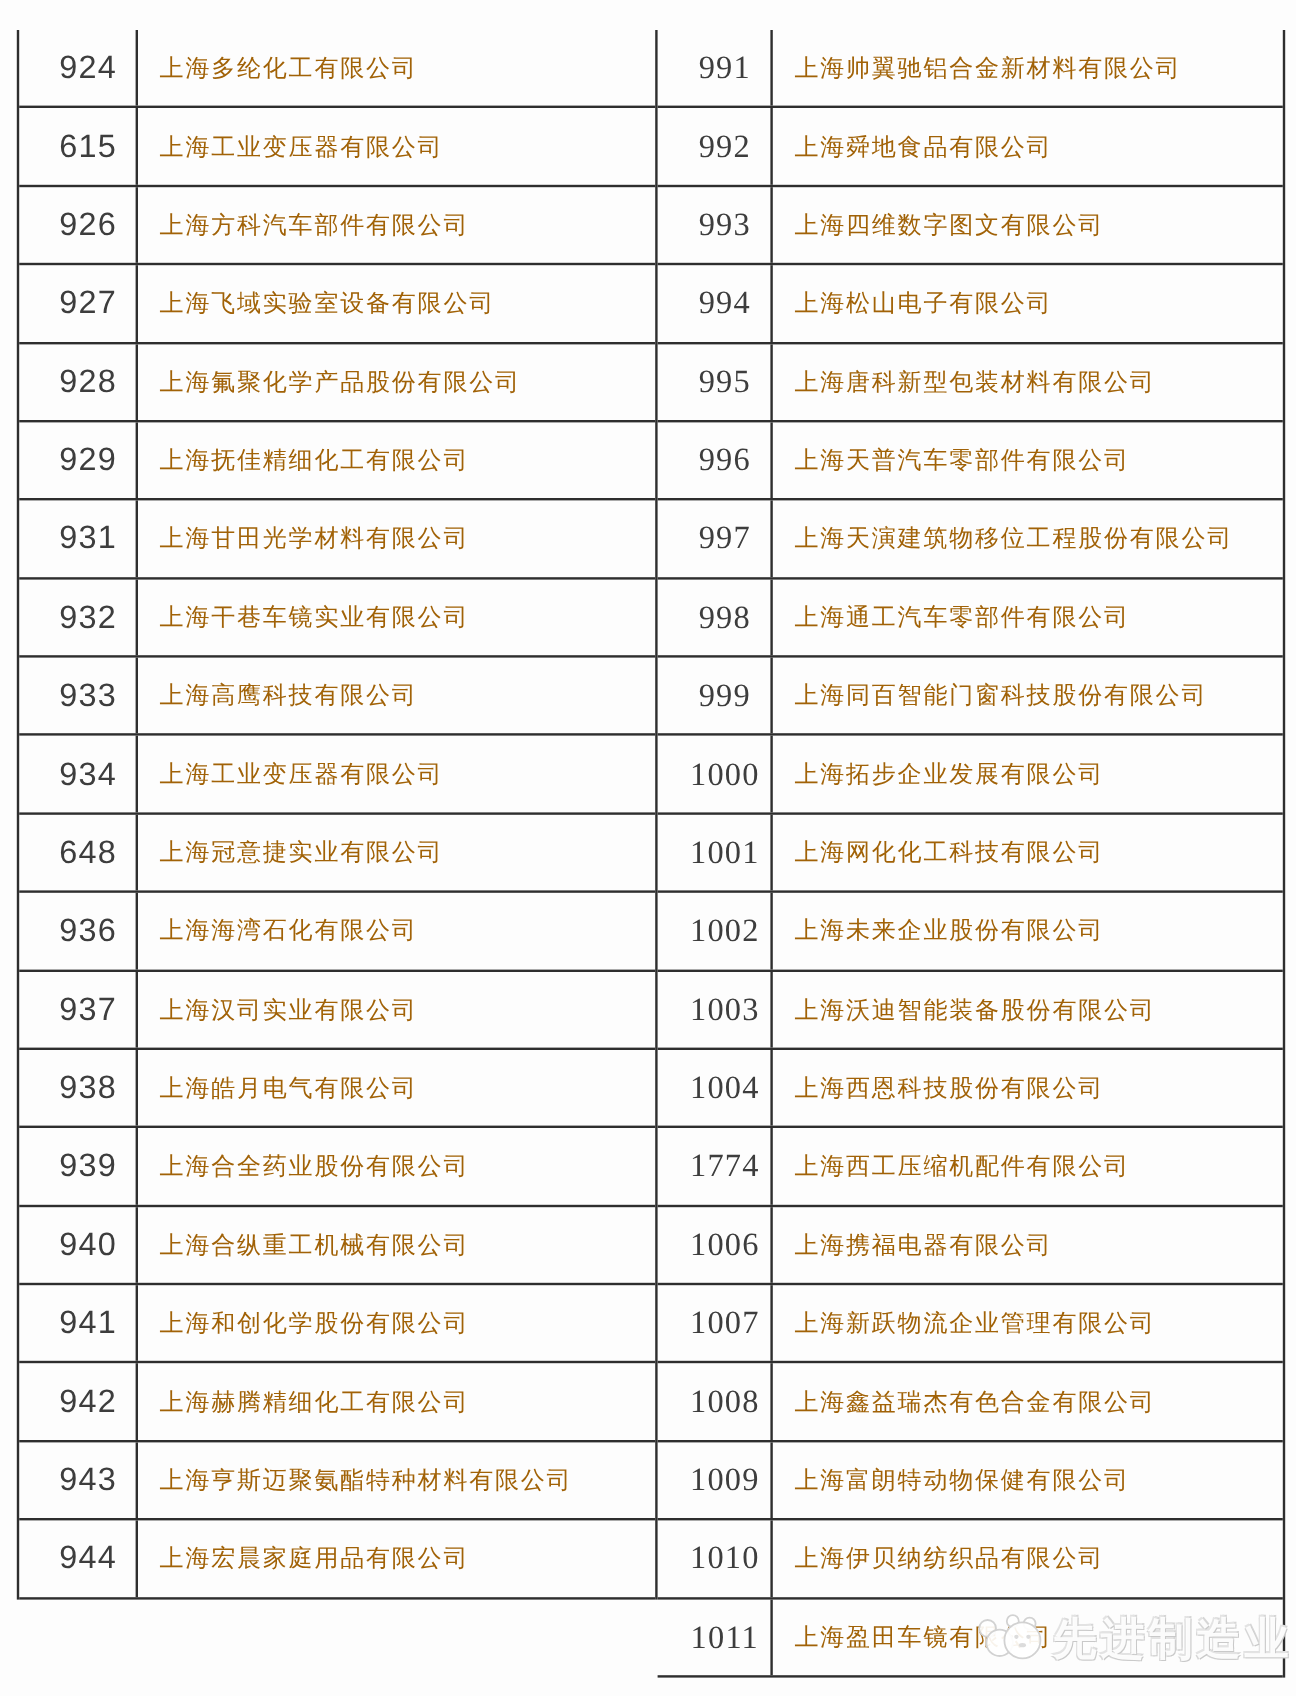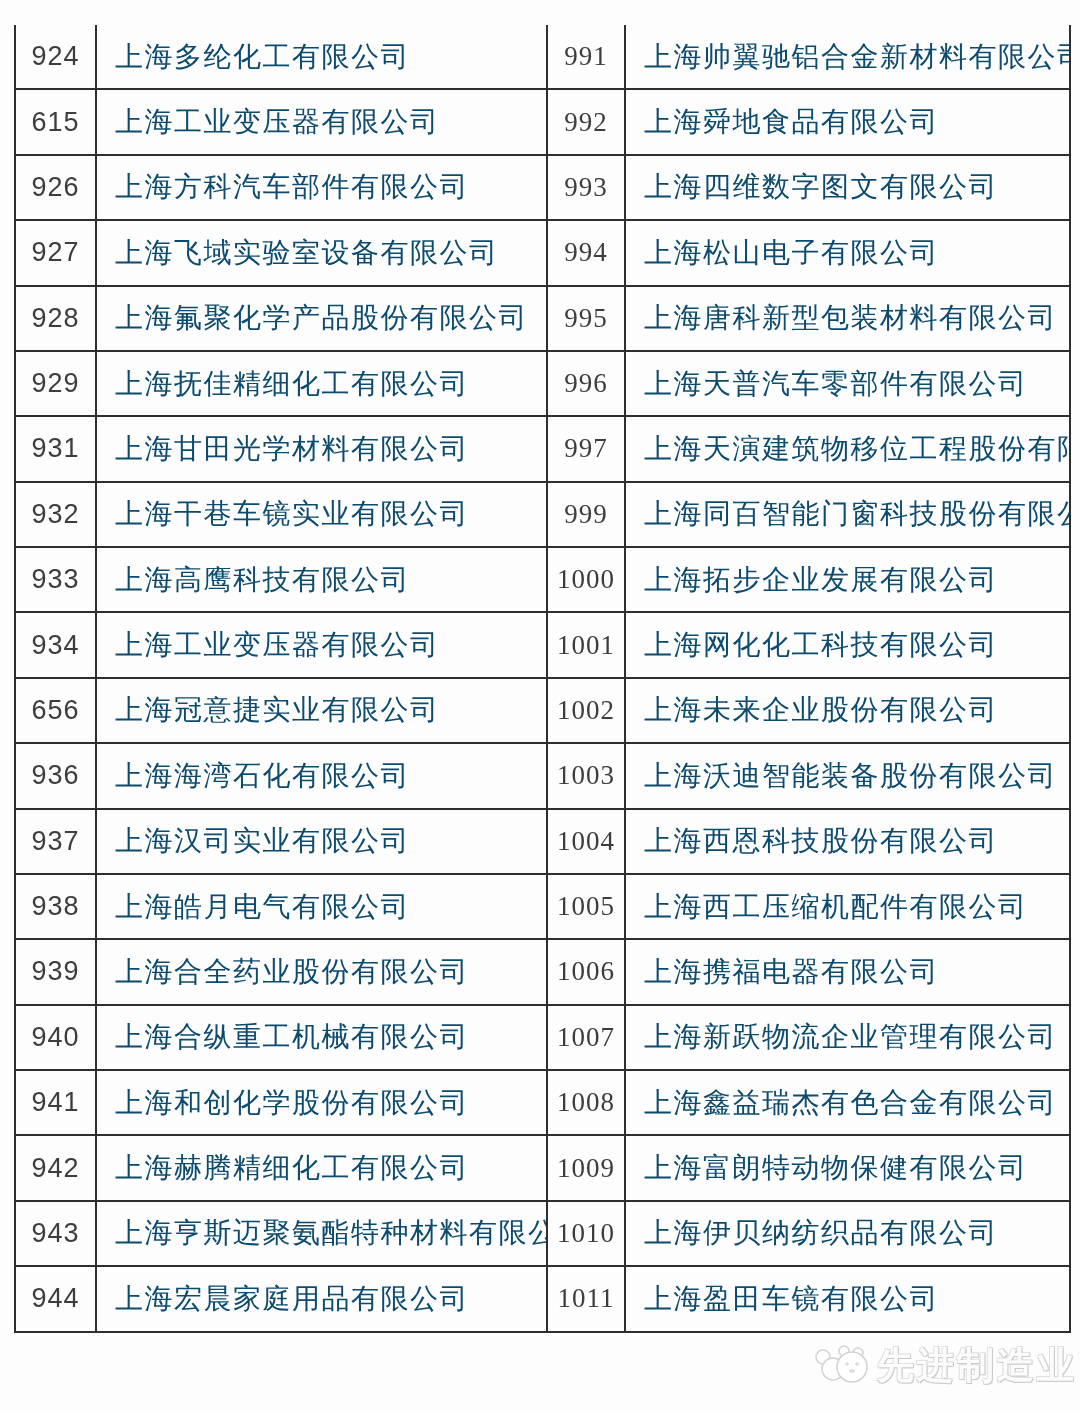--- a/index.html
+++ b/index.html
@@ -32,20 +32,21 @@
     border-right: 2px solid #2e2e2e;
     background: transparent;
   }
   .tbl-left  { width: 534px; }
   .tbl-right { width: 523px; border-left: none; font-family: Liberation Serif, serif; }
   .row {
     box-sizing: border-box;
     display: flex;
     height: 65.38px;
     border-bottom: 2px solid #2e2e2e;
+    padding-left: 18px;
   }
   .cell-rank {
     box-sizing: border-box;
     width: 81px;
     flex: 0 0 81px;
     display: flex;
     align-items: center;
     justify-content: center;
     border-right: 2px solid #2e2e2e;
     font-size: 27px;
@@ -53,23 +54,23 @@
     color: #3d3d3d;
   }
   .tbl-right .cell-rank { width: 78px; flex: 0 0 78px; }
   .cell-company {
     box-sizing: border-box;
     flex: 1;
     display: flex;
     align-items: center;
     padding-left: 18px;
     padding-right: 6px;
-    font-size: 28px;
+    font-size: 20px;
     letter-spacing: 1.5px;
-    color: #0c4a6e;
+    color: #a16207;
     white-space: nowrap;
     overflow: hidden;
   }
   .watermark {
     position: absolute;
     right: 3px;
     bottom: 20px;
     display: flex;
     align-items: center;
     gap: 0px;
@@ -129,21 +130,21 @@
         </div>
         <div class="row">
           <div class="cell-rank">933</div>
           <div class="cell-company">上海高鹰科技有限公司</div>
         </div>
         <div class="row">
           <div class="cell-rank">934</div>
           <div class="cell-company">上海工业变压器有限公司</div>
         </div>
         <div class="row">
-          <div class="cell-rank">656</div>
+          <div class="cell-rank">648</div>
           <div class="cell-company">上海冠意捷实业有限公司</div>
         </div>
         <div class="row">
           <div class="cell-rank">936</div>
           <div class="cell-company">上海海湾石化有限公司</div>
         </div>
         <div class="row">
           <div class="cell-rank">937</div>
           <div class="cell-company">上海汉司实业有限公司</div>
         </div>
@@ -199,20 +200,24 @@
         </div>
         <div class="row">
           <div class="cell-rank">996</div>
           <div class="cell-company">上海天普汽车零部件有限公司</div>
         </div>
         <div class="row">
           <div class="cell-rank">997</div>
           <div class="cell-company">上海天演建筑物移位工程股份有限公司</div>
         </div>
         <div class="row">
+          <div class="cell-rank">998</div>
+          <div class="cell-company">上海通工汽车零部件有限公司</div>
+        </div>
+        <div class="row">
           <div class="cell-rank">999</div>
           <div class="cell-company">上海同百智能门窗科技股份有限公司</div>
         </div>
         <div class="row">
           <div class="cell-rank">1000</div>
           <div class="cell-company">上海拓步企业发展有限公司</div>
         </div>
         <div class="row">
           <div class="cell-rank">1001</div>
           <div class="cell-company">上海网化化工科技有限公司</div>
@@ -223,21 +228,21 @@
         </div>
         <div class="row">
           <div class="cell-rank">1003</div>
           <div class="cell-company">上海沃迪智能装备股份有限公司</div>
         </div>
         <div class="row">
           <div class="cell-rank">1004</div>
           <div class="cell-company">上海西恩科技股份有限公司</div>
         </div>
         <div class="row">
-          <div class="cell-rank">1005</div>
+          <div class="cell-rank">1774</div>
           <div class="cell-company">上海西工压缩机配件有限公司</div>
         </div>
         <div class="row">
           <div class="cell-rank">1006</div>
           <div class="cell-company">上海携福电器有限公司</div>
         </div>
         <div class="row">
           <div class="cell-rank">1007</div>
           <div class="cell-company">上海新跃物流企业管理有限公司</div>
         </div>

